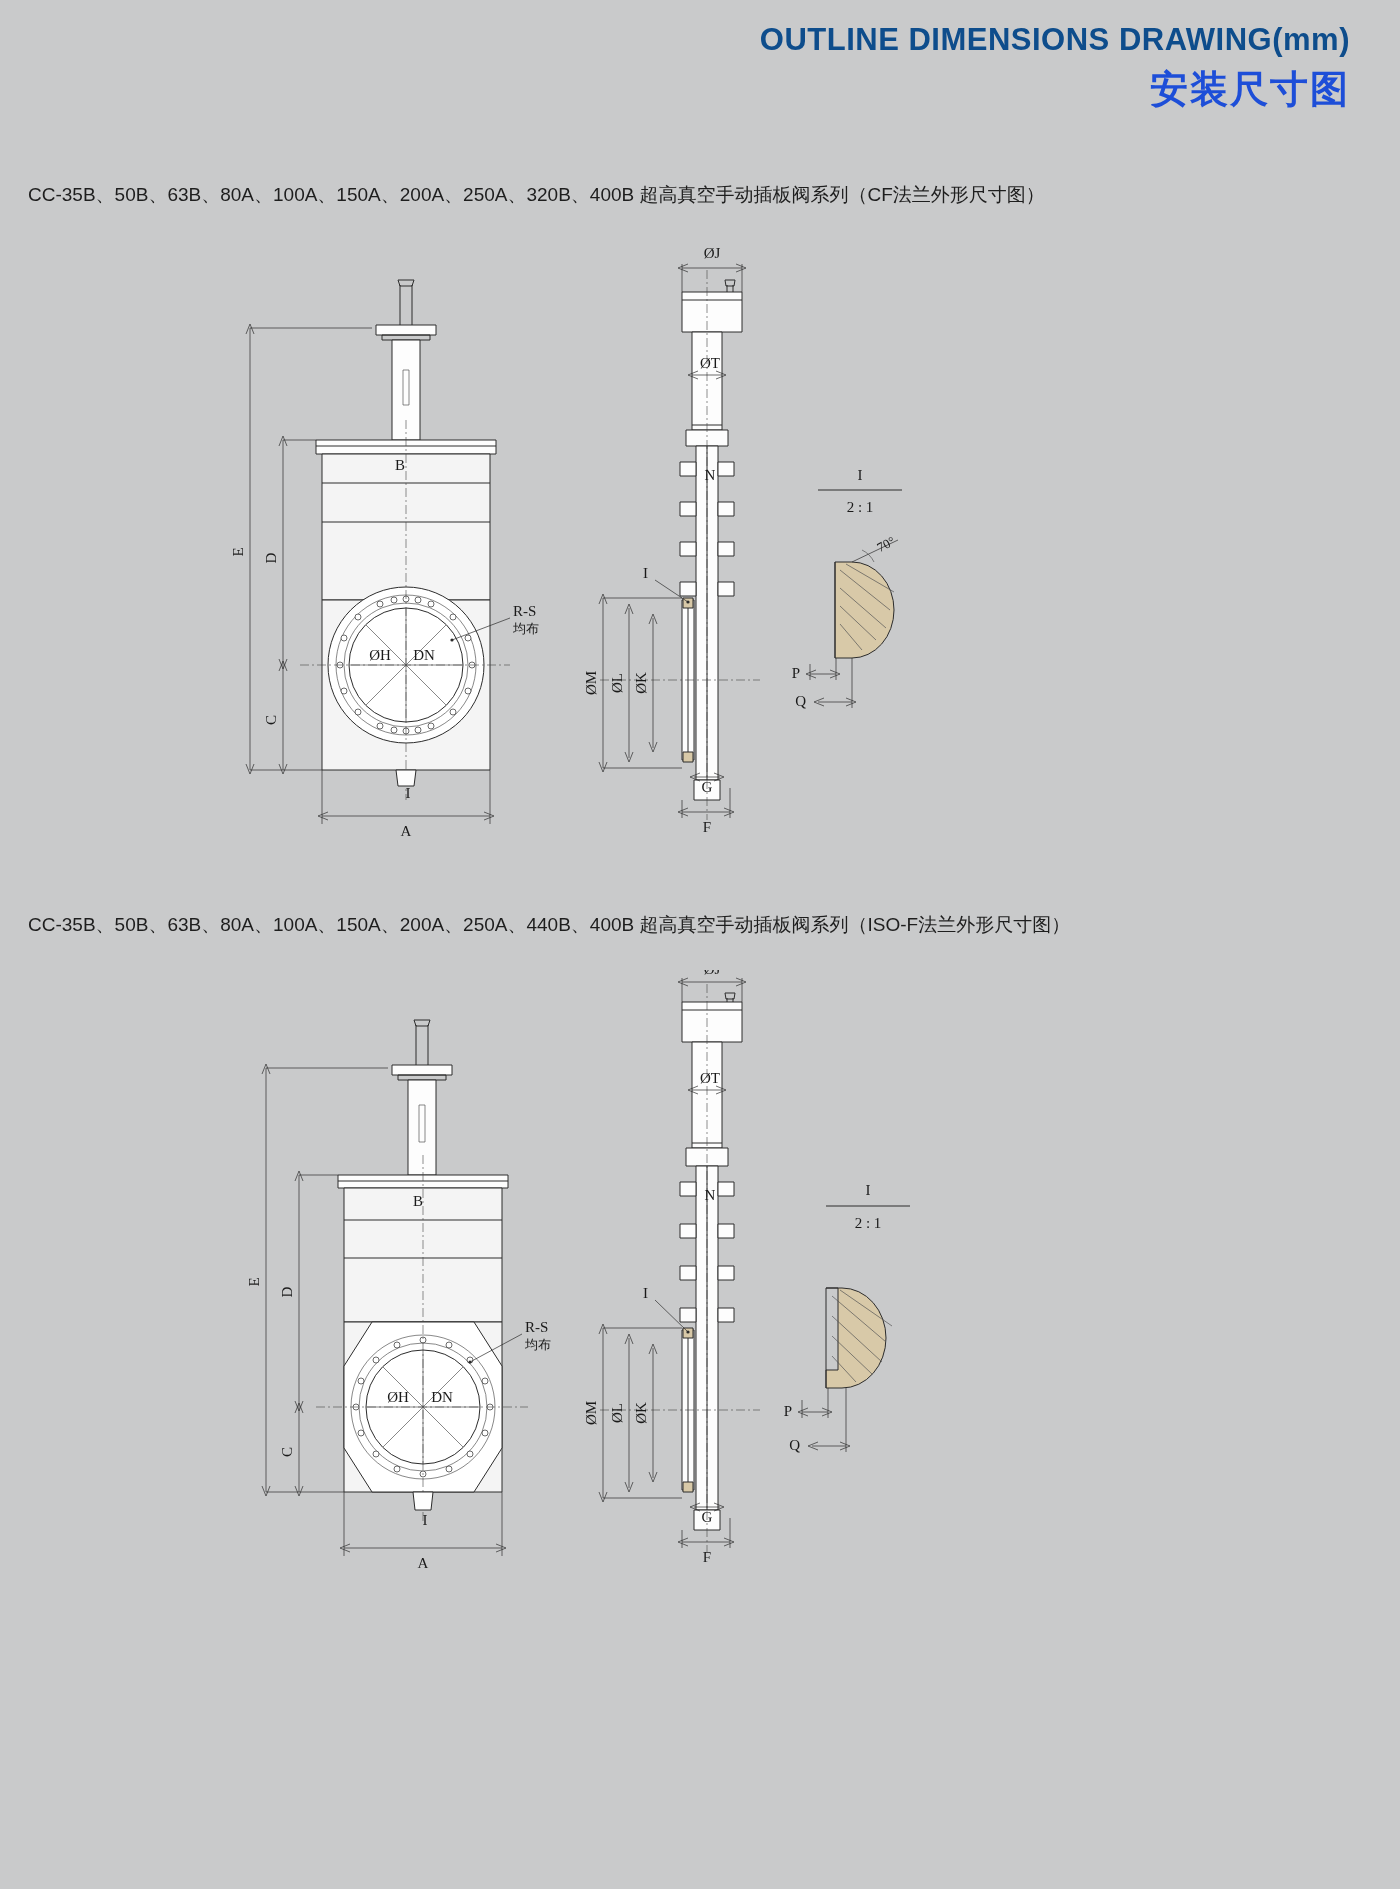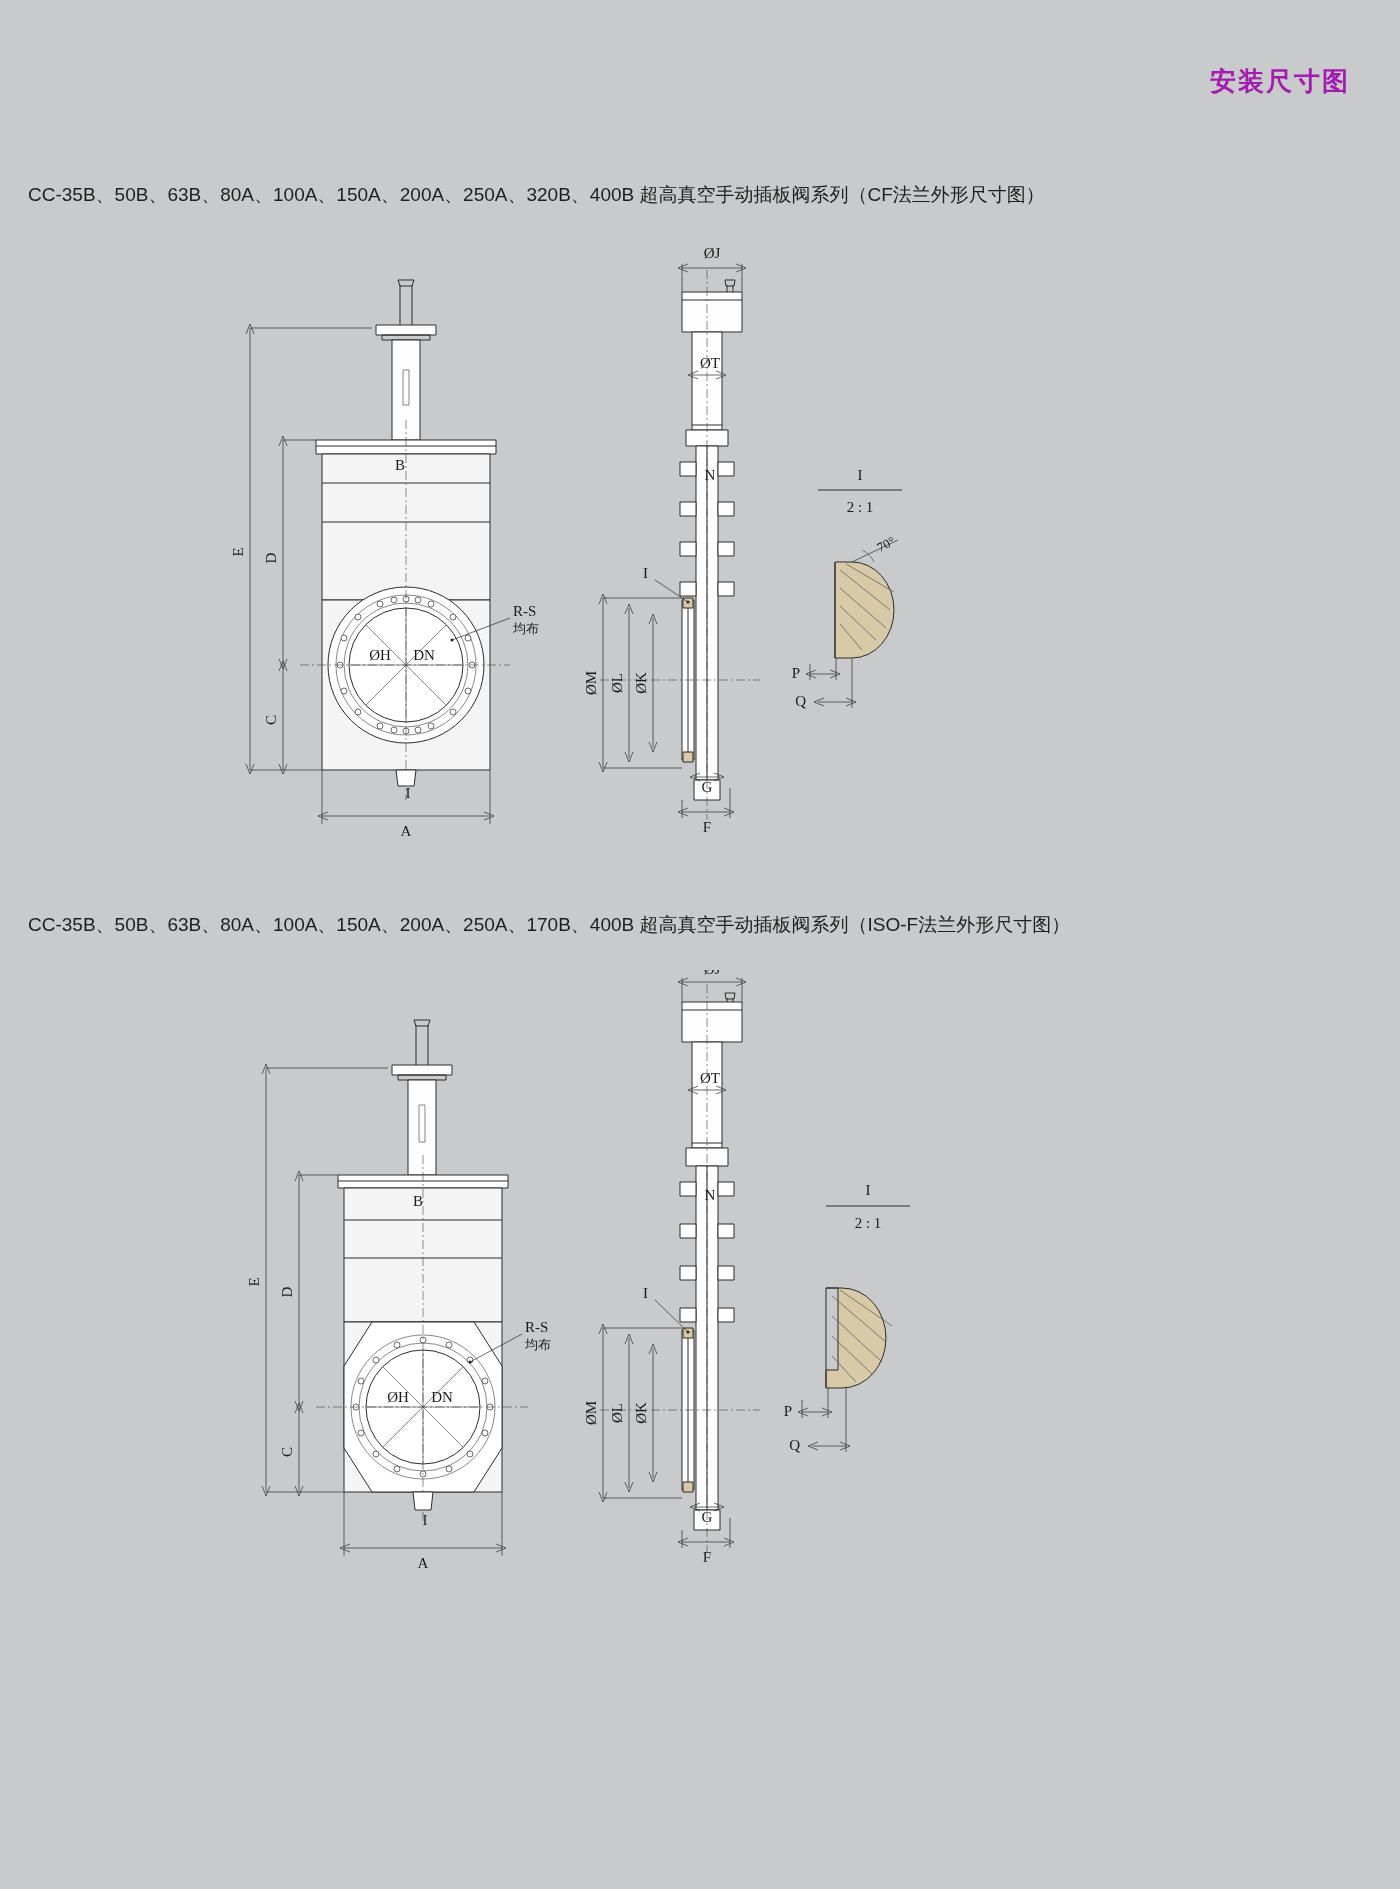--- a/index.html
+++ b/index.html
@@ -15,22 +15,22 @@
     position:absolute;top:0;left:0;width:1400px;height:130px;
   }
   .title-en{
     position:absolute;right:50px;top:22px;
     font-size:31px;font-weight:bold;letter-spacing:.5px;
     color:#0e4d8c;
     white-space:nowrap;
   }
   .title-cn{
     position:absolute;right:50px;top:64px;
-    font-size:26px;font-weight:bold;letter-spacing:2px;
-    color:#a21caf;
+    font-size:38px;font-weight:bold;letter-spacing:2px;
+    color:#1d4ed8;
     white-space:nowrap;
   }
   .caption{
     position:absolute;left:28px;
     font-size:19px;color:#1e1e1e;white-space:nowrap;
   }
   #cap1{top:182px;}
   #cap2{top:912px;}
 
   .drawing{position:absolute;left:0;}
@@ -48,25 +48,26 @@
   .hatch{fill:#d8c9a8;stroke:#2c2c2c;stroke-width:1;}
   .txt{font-family:"Liberation Serif", serif;font-size:15px;fill:#1a1a1a;}
   .txt-s{font-family:"Liberation Serif", serif;font-size:13px;fill:#1a1a1a;}
   .txt-cn{font-family:"Liberation Sans", sans-serif;font-size:13px;fill:#1a1a1a;}
   .bolt{fill:#ffffff;stroke:#2c2c2c;stroke-width:.7;}
 </style>
 </head>
 <body>
 
 <div class="header">
+  <div class="title-en">OUTLINE DIMENSIONS DRAWING(mm)</div>
   <div class="title-cn">安装尺寸图</div>
 </div>
 
 <div class="caption" id="cap1">CC-35B、50B、63B、80A、100A、150A、200A、250A、320B、400B 超高真空手动插板阀系列（CF法兰外形尺寸图）</div>
-<div class="caption" id="cap2">CC-35B、50B、63B、80A、100A、150A、200A、250A、170B、400B 超高真空手动插板阀系列（ISO-F法兰外形尺寸图）</div>
+<div class="caption" id="cap2">CC-35B、50B、63B、80A、100A、150A、200A、250A、440B、400B 超高真空手动插板阀系列（ISO-F法兰外形尺寸图）</div>
 
 <div class="drawing" id="drawing1">
 <svg width="1400" height="620" viewBox="0 0 1400 620" xmlns="http://www.w3.org/2000/svg">
 
   <g>
 
     <path class="ln" d="M400 45 L400 85 M412 45 L412 85"></path>
     <path class="ln" d="M398 40 L414 40 L412 46 L400 46 Z"></path>
 
     <path class="body-fill" d="M376 85 L436 85 L436 95 L376 95 Z"></path>

